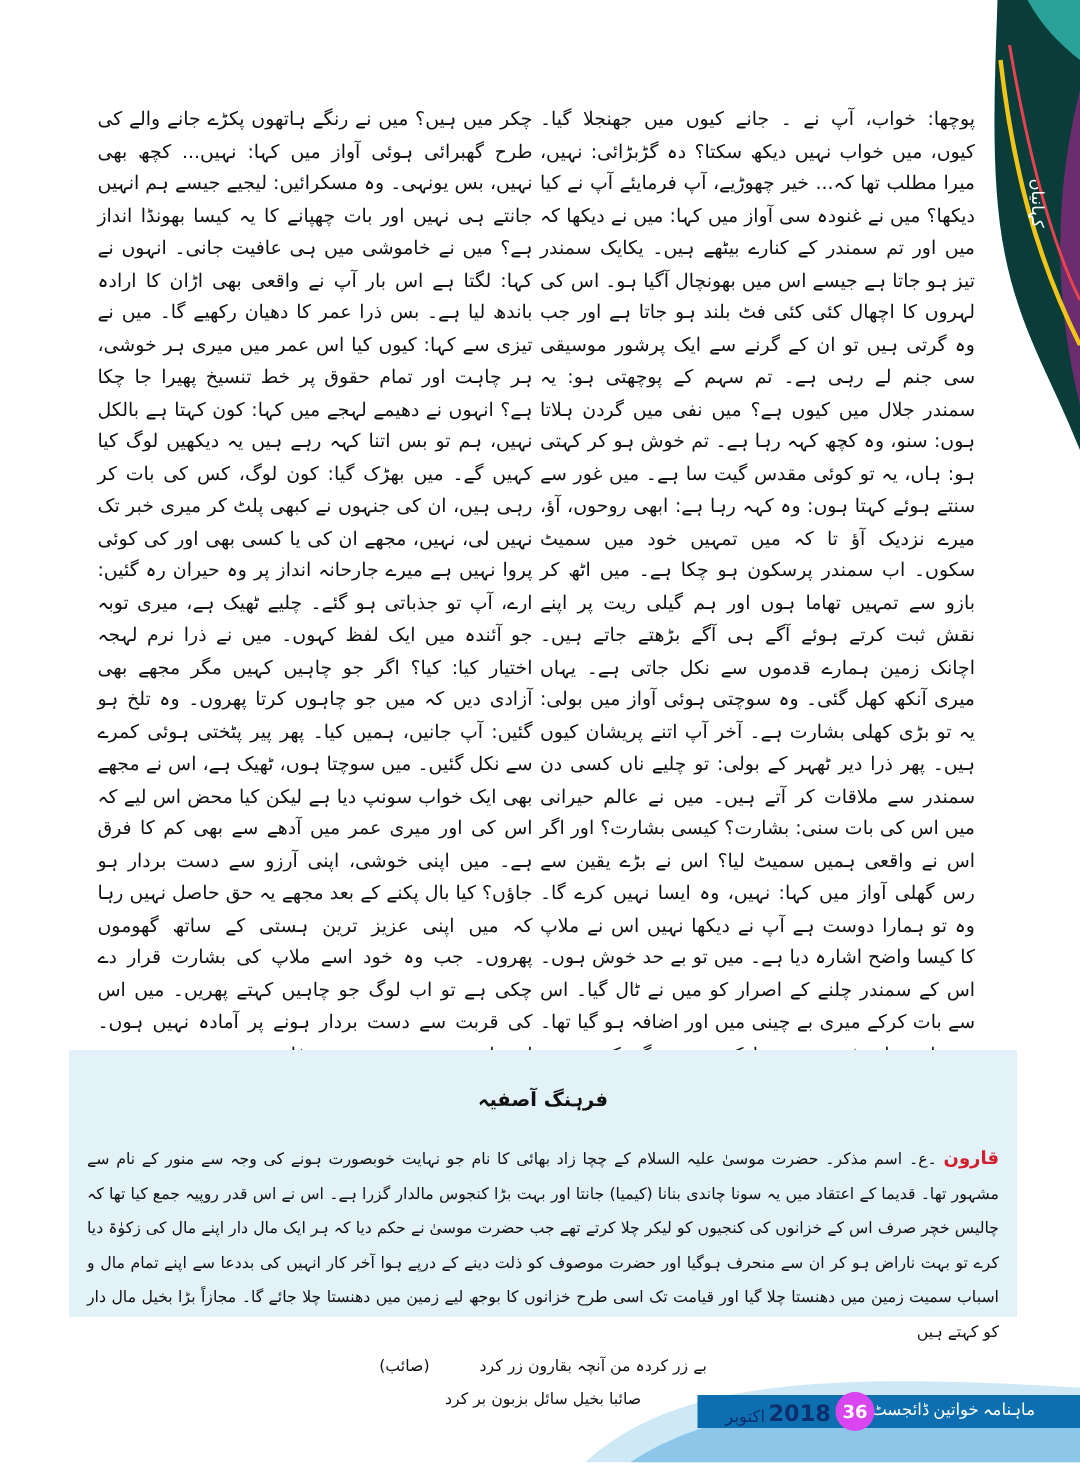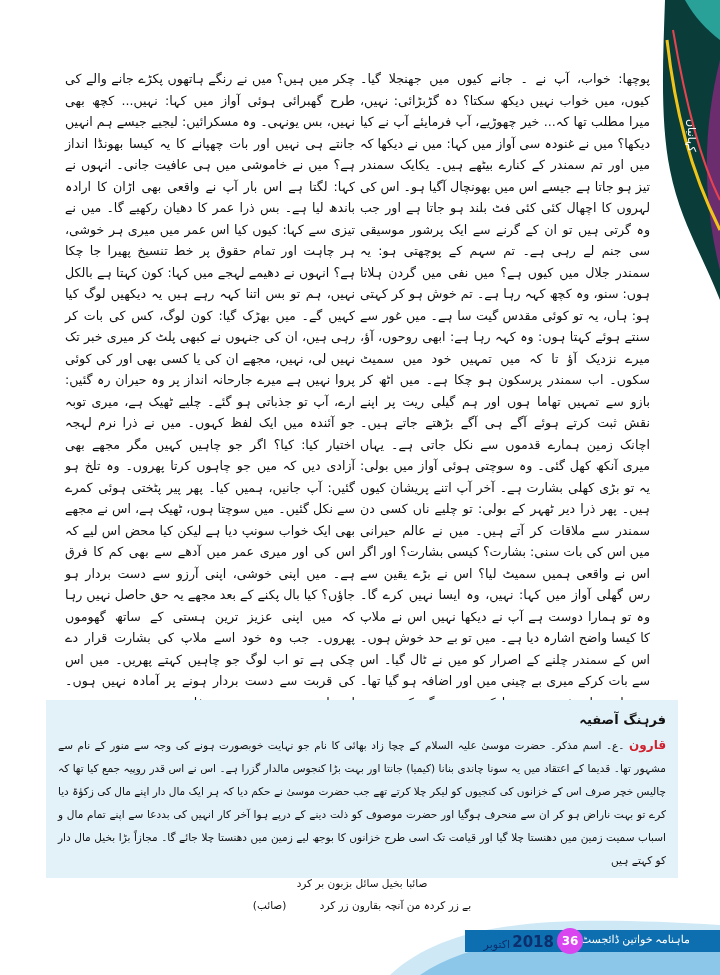--- a/index.html
+++ b/index.html
@@ -31,23 +31,23 @@
   }
   .end-mark span {
     display: inline-block; width: 8px; height: 8px; border: 1.5px solid #222; margin: 0 1px;
   }
   .glossary {
     position: absolute; left: 46px; top: 700px; width: 632px; height: 178px;
     background: #e3f1f8; direction: rtl; font-size: 10.5px; line-height: 23px;
     padding: 0 12px; box-sizing: border-box;
   }
   .gloss-title {
-    text-align: right; font-size: 13px; font-weight: bold; margin-top: 8px; height: 20px;
+    text-align: center; font-size: 13px; font-weight: bold; margin-top: 22px; height: 20px;
   }
-  .gloss-body { text-align: justify; margin-top: 6px; }
+  .gloss-body { text-align: justify; margin-top: 19px; }
   .gloss-term { color: #d11f2c; font-weight: bold; font-size: 12px; }
   .couplet { text-align: center; line-height: 22px; }
   .couplet .poet { margin-right: 30px; }
   .footer {
     position: absolute; left: 390px; top: 900px; width: 330px; height: 75px;
   }
   .footer-bar {
     position: absolute; left: 75px; top: 30px; right: 0; height: 22px;
     background: #0d6fb0; color: #fff; direction: rtl; font-size: 11px;
     display: flex; align-items: center; padding-right: 10px; gap: 8px;
@@ -83,25 +83,25 @@
   <p>چکر میں ہیں؟ میں نے رنگے ہاتھوں پکڑے جانے والے کی طرح گھبرائی ہوئی آواز میں کہا: نہیں... کچھ بھی نہیں، بس یونہی۔ وہ مسکرائیں: لیجیے جیسے ہم انہیں جانتے ہی نہیں اور بات چھپانے کا یہ کیسا بھونڈا انداز ہے؟ میں نے خاموشی میں ہی عافیت جانی۔ انہوں نے کہا: لگتا ہے اس بار آپ نے واقعی بھی اڑان کا ارادہ باندھ لیا ہے۔ بس ذرا عمر کا دھیان رکھیے گا۔ میں نے تیزی سے کہا: کیوں کیا اس عمر میں میری ہر خوشی، ہر چاہت اور تمام حقوق پر خط تنسیخ پھیرا جا چکا ہے؟ انہوں نے دھیمے لہجے میں کہا: کون کہتا ہے بالکل نہیں، ہم تو بس اتنا کہہ رہے ہیں یہ دیکھیں لوگ کیا کہیں گے۔ میں بھڑک گیا: کون لوگ، کس کی بات کر رہی ہیں، ان کی جنہوں نے کبھی پلٹ کر میری خبر تک نہیں لی، نہیں، مجھے ان کی یا کسی بھی اور کی کوئی پروا نہیں ہے میرے جارحانہ انداز پر وہ حیران رہ گئیں: ارے، آپ تو جذباتی ہو گئے۔ چلیے ٹھیک ہے، میری توبہ جو آئندہ میں ایک لفظ کہوں۔ میں نے ذرا نرم لہجہ اختیار کیا: کیا؟ اگر جو چاہیں کہیں مگر مجھے بھی آزادی دیں کہ میں جو چاہوں کرتا پھروں۔ وہ تلخ ہو گئیں: آپ جانیں، ہمیں کیا۔ پھر پیر پٹختی ہوئی کمرے سے نکل گئیں۔ میں سوچتا ہوں، ٹھیک ہے، اس نے مجھے بھی ایک خواب سونپ دیا ہے لیکن کیا محض اس لیے کہ اس کی اور میری عمر میں آدھے سے بھی کم کا فرق ہے۔ میں اپنی خوشی، اپنی آرزو سے دست بردار ہو جاؤں؟ کیا بال پکنے کے بعد مجھے یہ حق حاصل نہیں رہا کہ میں اپنی عزیز ترین ہستی کے ساتھ گھوموں پھروں۔ جب وہ خود اسے ملاپ کی بشارت قرار دے چکی ہے تو اب لوگ جو چاہیں کہتے پھریں۔ میں اس کی قربت سے دست بردار ہونے پر آمادہ نہیں ہوں۔ اپنی اس سوچ پر میں ہنس پڑا۔</p>
   <div class="end-mark"><span></span><span></span><span></span></div>
 </div>
 
 <div class="glossary">
   <div class="gloss-title">فرہنگ آصفیہ</div>
   <div class="gloss-body">
     <span class="gloss-term">قارون</span>
     <span>۔ع۔ اسم مذکر۔ حضرت موسیٰ علیہ السلام کے چچا زاد بھائی کا نام جو نہایت خوبصورت ہونے کی وجہ سے منور کے نام سے مشہور تھا۔ قدیما کے اعتقاد میں یہ سونا چاندی بنانا (کیمیا) جانتا اور بہت بڑا کنجوس مالدار گزرا ہے۔ اس نے اس قدر روپیہ جمع کیا تھا کہ چالیس خچر صرف اس کے خزانوں کی کنجیوں کو لیکر چلا کرتے تھے جب حضرت موسیٰ نے حکم دیا کہ ہر ایک مال دار اپنے مال کی زکوٰۃ دیا کرے تو بہت ناراض ہو کر ان سے منحرف ہوگیا اور حضرت موصوف کو ذلت دینے کے درپے ہوا آخر کار انہیں کی بددعا سے اپنے تمام مال و اسباب سمیت زمین میں دھنستا چلا گیا اور قیامت تک اسی طرح خزانوں کا بوجھ لیے زمین میں دھنستا چلا جائے گا۔ مجازاً بڑا بخیل مال دار کو کہتے ہیں</span>
   </div>
-  <div class="couplet">صائبا بخیل سائل بزبون بر کرد</div>
   <div class="couplet">
     <span>بے زر کردہ من آنچہ بقارون زر کرد</span>
     <span class="poet">(صائب)</span>
   </div>
+  <div class="couplet">صائبا بخیل سائل بزبون بر کرد</div>
 </div>
 
 <div class="footer">
   <svg width="330" height="75" style="position:absolute;left:0;top:0">
     <path d="M0,75 C60,20 160,15 330,25 L330,75 Z" fill="#cfe8f5"></path>
     <path d="M30,75 C90,35 180,30 330,38 L330,75 Z" fill="#8cc7ea"></path>
   </svg>
   <div class="footer-bar"></div>
   <div class="mag-name">ماہنامہ خواتین ڈائجسٹ</div>
   <div class="month">اکتوبر</div>

